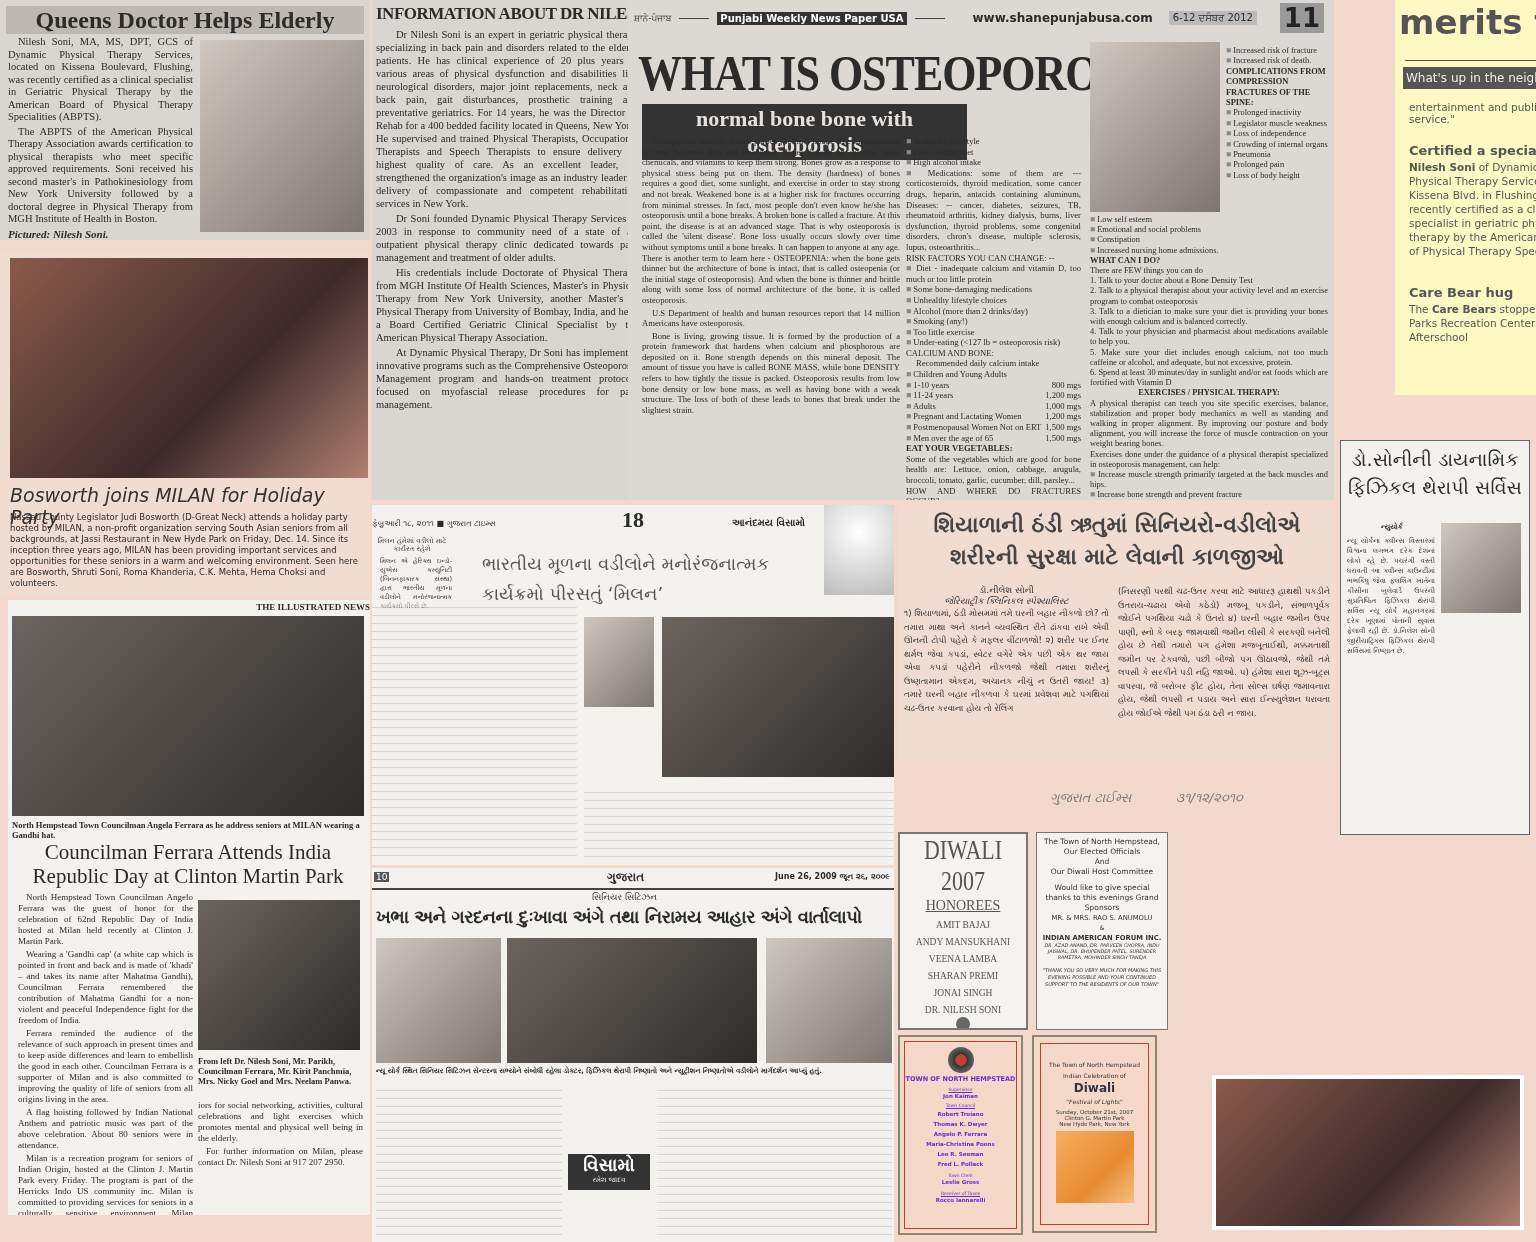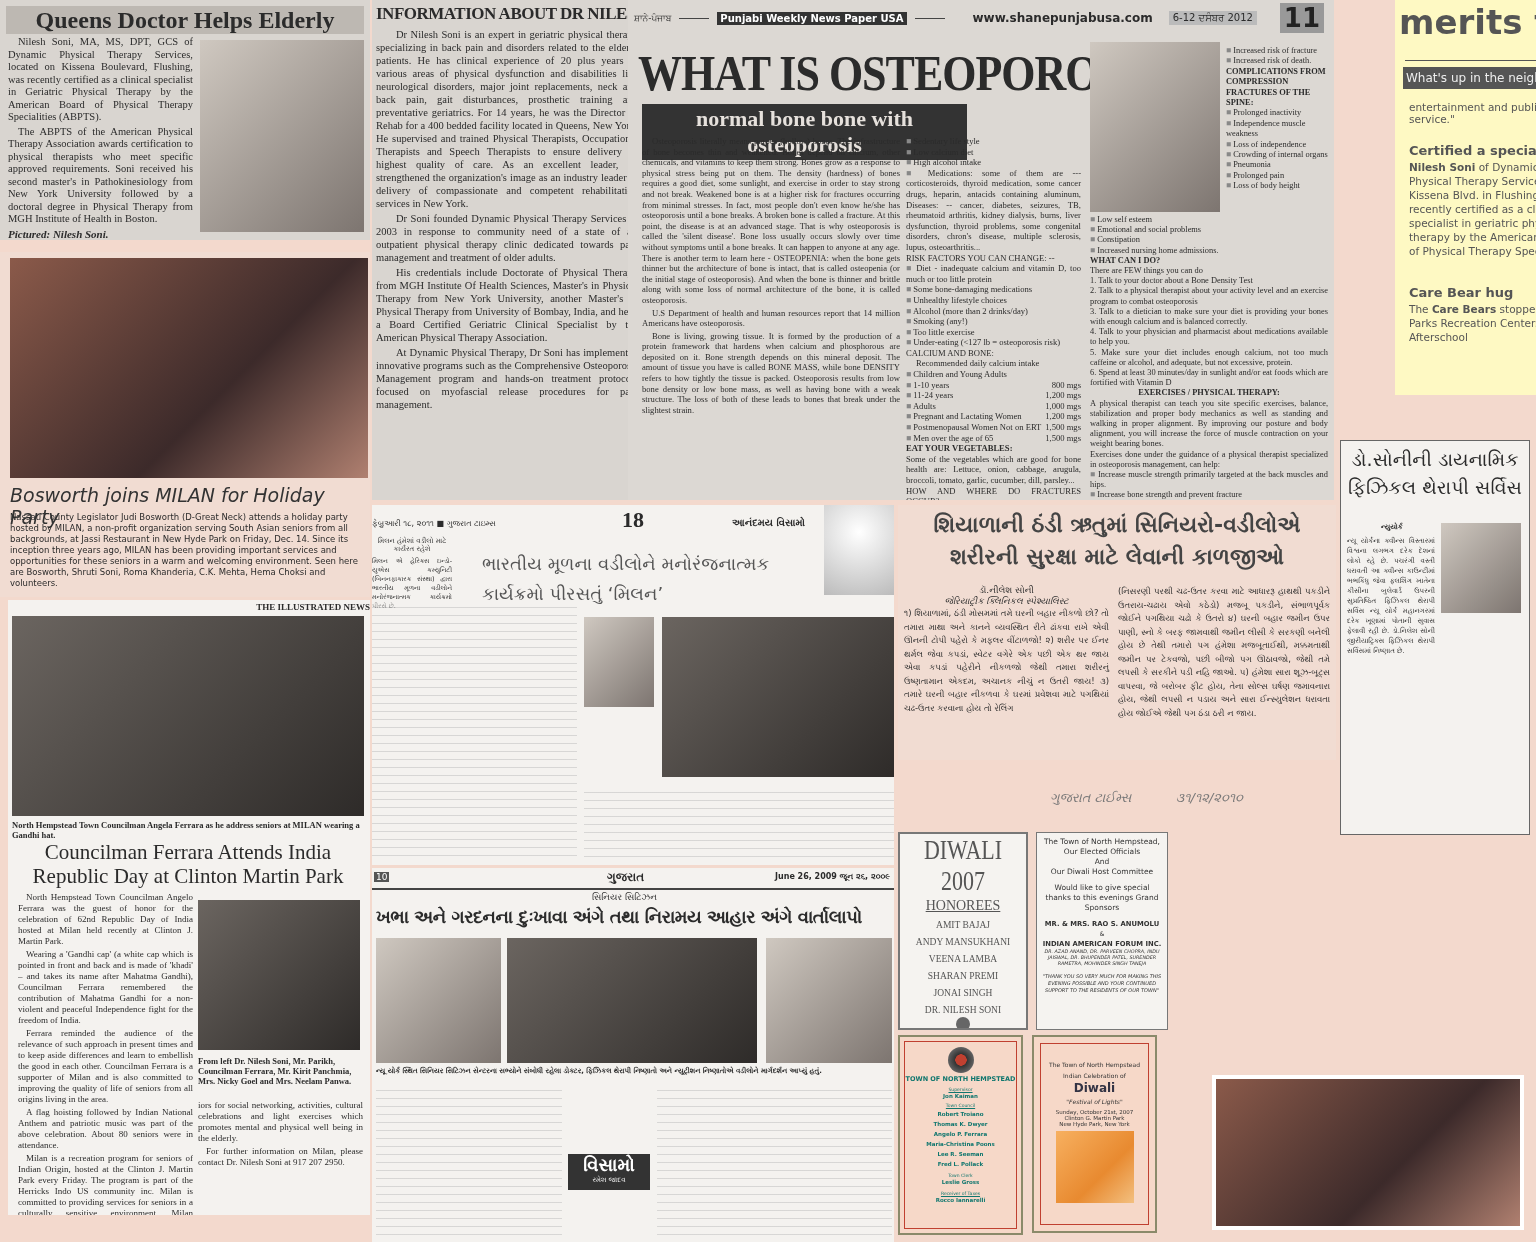--- a/index.html
+++ b/index.html
@@ -109,21 +109,21 @@
     <div>Some of the vegetables which are good for bone health are: Lettuce, onion, cabbage, arugula, broccoli, tomato, garlic, cucumber, dill, parsley...</div>
     <div>HOW AND WHERE DO FRACTURES OCCUR?</div>
 
   </div>
   <div class="photo light" style="left:462px;top:42px;width:130px;height:170px;"></div>
   <div class="small-text" style="position:absolute;left:598px;top:46px;width:102px;font-size:8.4px;line-height:10.4px;text-align:left;">
     <div class="bullet">Increased risk of fracture</div>
     <div class="bullet">Increased risk of death.</div>
     <div style="font-weight:bold;">COMPLICATIONS FROM COMPRESSION FRACTURES OF THE SPINE:</div>
     <div class="bullet">Prolonged inactivity</div>
-    <div class="bullet">Independence muscle weakness</div>
+    <div class="bullet">Legislator muscle weakness</div>
     <div class="bullet">Loss of independence</div>
     <div class="bullet">Crowding of internal organs</div>
     <div class="bullet">Pneumonia</div>
     <div class="bullet">Prolonged pain</div>
     <div class="bullet">Loss of body height</div>
   </div>
   <div class="small-text" style="position:absolute;left:462px;top:215px;width:238px;font-size:8.4px;line-height:10.2px;">
     <div class="bullet">Low self esteem</div>
     <div class="bullet">Emotional and social problems</div>
     <div class="bullet">Constipation</div>
@@ -162,21 +162,21 @@
   <div class="photo light" style="left:100px;top:82px;width:80px;height:90px;"></div>
 </div>
 
 <div class="clip paper-white guj" style="left:372px;top:505px;width:522px;height:360px;">
   <div style="position:absolute;left:0;top:14px;font-size:8px;">ફેબ્રુઆરી ૧૮, ૨૦૧૧ ■ ગુજરાત ટાઇમ્સ</div>
   <div style="position:absolute;left:250px;top:2px;font-family:'Liberation Serif',serif;font-size:22px;font-weight:bold;">18</div>
   <div style="position:absolute;left:360px;top:12px;font-size:10px;font-weight:bold;">આનંદમય વિસામો</div>
   <div style="position:absolute;right:0;top:0;width:70px;height:90px;background:radial-gradient(circle at 50% 30%,#fff,#bbb);"></div>
   <div style="position:absolute;left:0;top:32px;width:80px;font-size:7px;text-align:center;">મિલન હંમેશાં વડીલો માટે કાર્યરત રહેશે</div>
   <div style="position:absolute;left:110px;top:44px;width:330px;font-size:18px;line-height:30px;color:#555;">ભારતીય મૂળના વડીલોને મનોરંજનાત્મક કાર્યક્રમો પીરસતું ‘મિલન’</div>
-  <div class="small-text" style="position:absolute;left:0;top:52px;width:80px;font-size:6.5px;line-height:9px;">મિલન એ હેરિક્સ ઇન્ડો-યુએસ કમ્યુનિટી (બિનનફાકારક સંસ્થા) દ્વારા ભારતીય મૂળના વડીલોને મનોરંજનાત્મક કાર્યક્રમો પીરસે છે.</div>
+  <div class="small-text" style="position:absolute;left:0;top:52px;width:80px;font-size:6.5px;line-height:9px;padding-left:8px;">મિલન એ હેરિક્સ ઇન્ડો-યુએસ કમ્યુનિટી (બિનનફાકારક સંસ્થા) દ્વારા ભારતીય મૂળના વડીલોને મનોરંજનાત્મક કાર્યક્રમો પીરસે છે.</div>
   <div class="photo light" style="left:212px;top:112px;width:70px;height:90px;"></div>
   <div class="photo" style="left:290px;top:112px;width:232px;height:160px;"></div>
   <div style="position:absolute;left:0;top:95px;width:205px;height:260px;background:repeating-linear-gradient(#f4f2ef 0 7px,#bbb 7px 8px);opacity:0.5;"></div>
   <div style="position:absolute;left:212px;top:280px;width:310px;height:76px;background:repeating-linear-gradient(#f4f2ef 0 7px,#bbb 7px 8px);opacity:0.5;"></div>
 </div>
 
 <div class="clip paper-pink guj" style="left:898px;top:505px;width:438px;height:255px;">
   <div style="font-size:22px;font-weight:bold;line-height:32px;text-align:center;padding:4px 6px;color:#444;">શિયાળાની ઠંડી ઋતુમાં સિનિયરો-વડીલોએ શરીરની સુરક્ષા માટે લેવાની કાળજીઓ</div>
   <div style="position:absolute;left:6px;top:80px;width:205px;">
     <div style="font-size:9px;text-align:center;">ડૉ.નીલેશ સોની</div>
@@ -220,28 +220,28 @@
   <div style="font-size:9.5px;margin-top:7px;">DR. NILESH SONI</div>
   <div style="width:14px;height:14px;border-radius:50%;background:#666;margin:2px auto 0;"></div>
 </div>
 
 <div class="clip" style="left:1036px;top:832px;width:132px;height:198px;background:#f5f3f0;border:1px solid #777;text-align:center;font-family:'DejaVu Sans',sans-serif;color:#333;font-size:7.5px;line-height:10px;padding:4px;">
   <div>The Town of North Hempstead,</div>
   <div>Our Elected Officials</div>
   <div>And</div>
   <div>Our Diwali Host Committee</div>
   <div style="margin-top:6px;">Would like to give special thanks to this evenings Grand Sponsors</div>
-  <div style="font-weight:bold;margin-top:6px;font-size:6.8px;">MR. &amp; MRS. RAO S. ANUMOLU</div>
+  <div style="font-weight:normal;font-size:6.8px;">MR. &amp; MRS. RAO S. ANUMOLU</div>
   <div style="font-size:6px;">&amp;</div>
   <div style="font-weight:bold;font-size:6.8px;">INDIAN AMERICAN FORUM INC.</div>
   <div style="font-size:4.8px;line-height:6px;font-style:italic;">DR. AZAD ANAND, DR. PARVEEN CHOPRA, INDU JAISWAL, DR. BHUPENDER PATEL, SURENDER RAMETRA, MOHINDER SINGH TANEJA</div>
   <div style="font-size:5px;line-height:7px;font-style:italic;margin-top:6px;">"THANK YOU SO VERY MUCH FOR MAKING THIS EVENING POSSIBLE AND YOUR CONTINUED SUPPORT TO THE RESIDENTS OF OUR TOWN"</div>
 </div>
 
-<div class="clip" style="left:898px;top:1035px;width:125px;height:200px;background:#f6d8c8;border:2px solid #8a8a6a;font-family:'DejaVu Sans',sans-serif;text-align:center;color:#0f766e;">
+<div class="clip" style="left:898px;top:1035px;width:125px;height:200px;background:#f6d8c8;border:2px solid #8a8a6a;font-family:'DejaVu Sans',sans-serif;text-align:center;color:#6d28d9;">
   <div style="position:absolute;inset:4px;border:1px solid #c04030;"></div>
   <div style="width:26px;height:26px;border-radius:50%;background:radial-gradient(#c04030 30%,#333 32%,#555 60%,#888);margin:10px auto 2px;"></div>
   <div style="font-size:6.5px;font-weight:bold;">TOWN OF NORTH HEMPSTEAD</div>
   <div style="font-size:5.5px;line-height:7px;margin-top:3px;">
     <div style="text-decoration:underline;font-size:4.5px;">Supervisor</div>
     <div style="font-weight:bold;">Jon Kaiman</div>
     <div style="text-decoration:underline;font-size:4.5px;margin-top:2px;">Town Council</div>
     <div style="font-weight:bold;margin-top:2px;">Robert Troiano</div>
     <div style="font-weight:bold;margin-top:3px;">Thomas K. Dwyer</div>
     <div style="font-weight:bold;margin-top:3px;">Angelo P. Ferrara</div>

